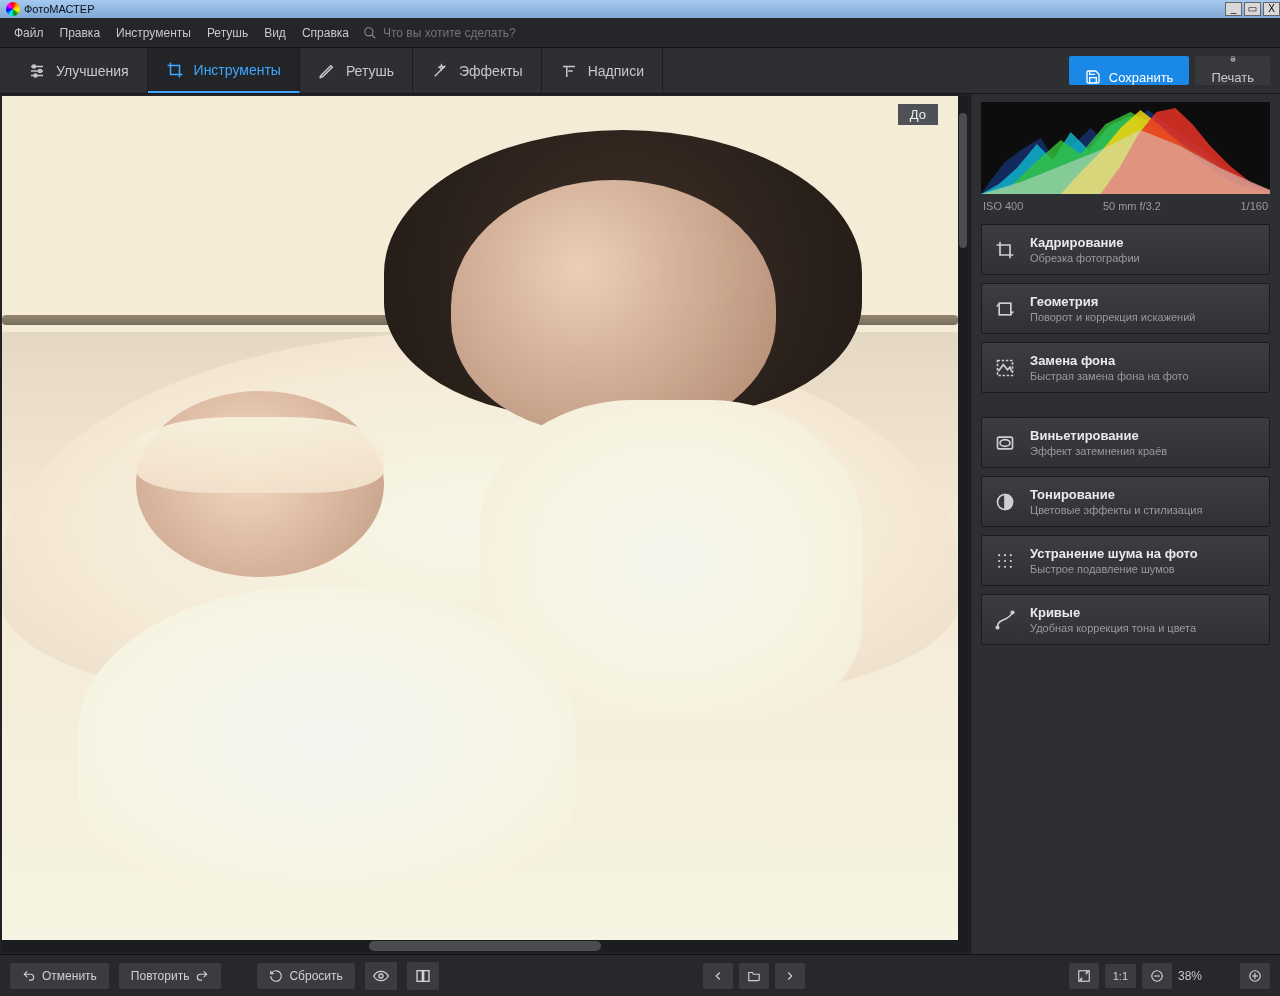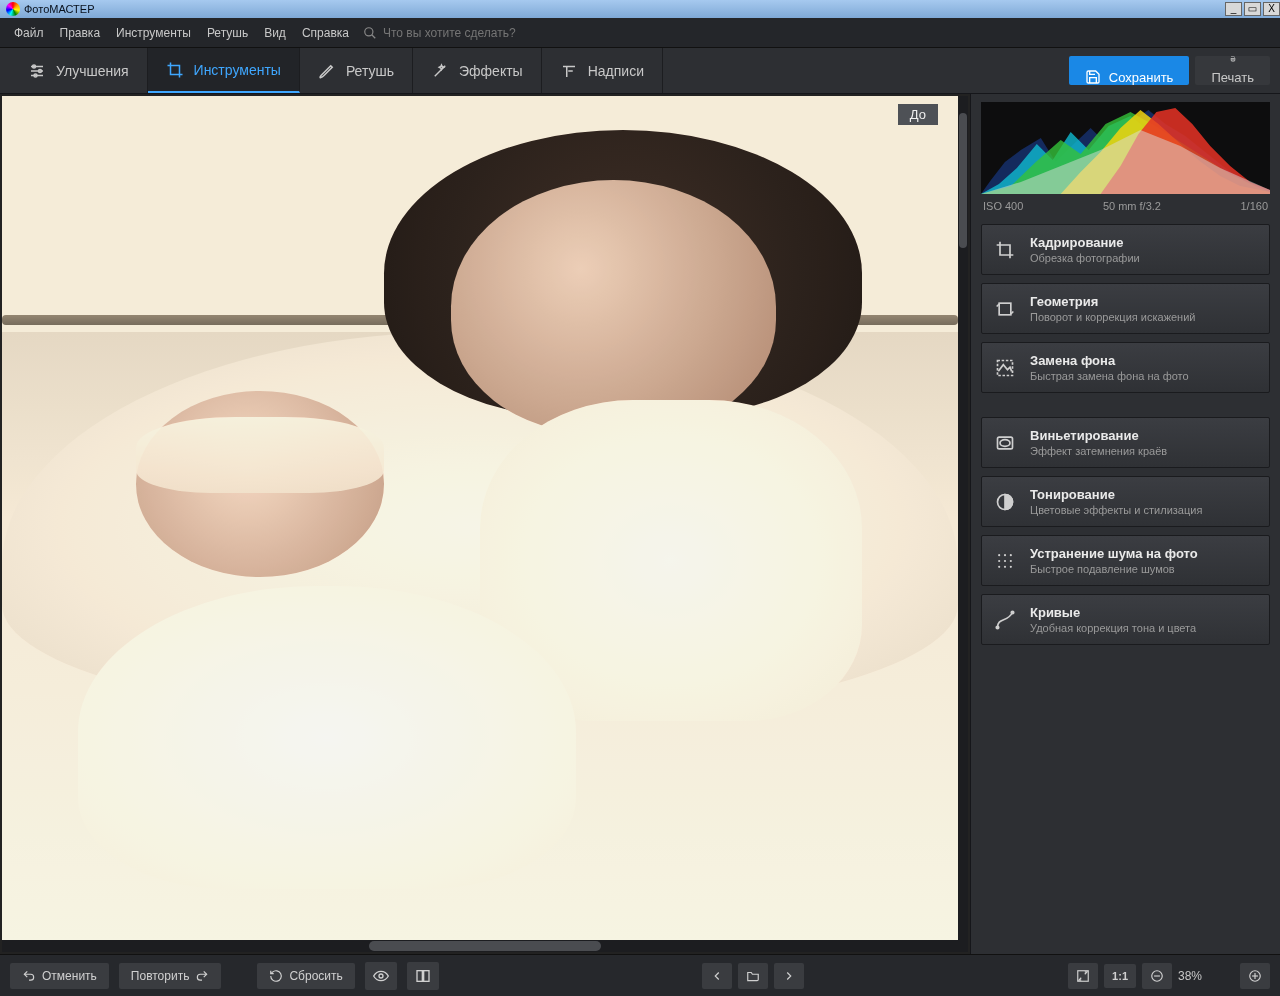--- a/index.html
+++ b/index.html
@@ -50,21 +50,21 @@
   .meta { display:flex; justify-content:space-between; font-size:11px; padding:2px 12px 12px; color:#9a9a9a;}
   .tool-list { padding:0 10px; display:flex; flex-direction:column; gap:8px;}
   .tool-item { background:linear-gradient(#3b3d42,#2f3135); border:1px solid #1a1b1e; border-radius:2px; display:flex; align-items:center; padding:10px 12px; cursor:pointer; gap:14px;}
   .tool-item .icon { width:22px; height:22px; color:#cfcfcf; display:flex; align-items:center; justify-content:center;}
   .tool-item .labels .t { font-size:13px; font-weight:700; color:#eaeaea;}
   .tool-item .labels .d { font-size:11px; color:#9a9a9a; margin-top:2px;}
   .group-gap { height:8px;}
   
   .bottombar { height:42px; background:#26282c; border-top:1px solid #111; display:flex; align-items:center; padding:0 10px; gap:10px; font-size:12px;}
   .bbtn { background:#3a3c40; border-radius:2px; padding:6px 12px; display:flex; align-items:center; gap:6px; cursor:pointer; color:#d0d0d0;}
-  .bbtn.icon-only{padding:6px 8px;font-weight:bold;}
+  .bbtn.icon-only{padding:6px 8px;}
   .bb-group{display:flex; gap:6px; align-items:center;}
   .bb-spacer{flex:1;}
   .zoom-label{width:56px;text-align:left;color:#c8c8c8;}
   svg{display:block;}
   .vscroll{width:10px;background:#1c1d20;position:relative;}
   .vscroll .thumb{position:absolute;left:1px;right:1px;top:2%;height:16%;background:#4a4c50;border-radius:5px;}
 </style>
 </head>
 <body>
 

